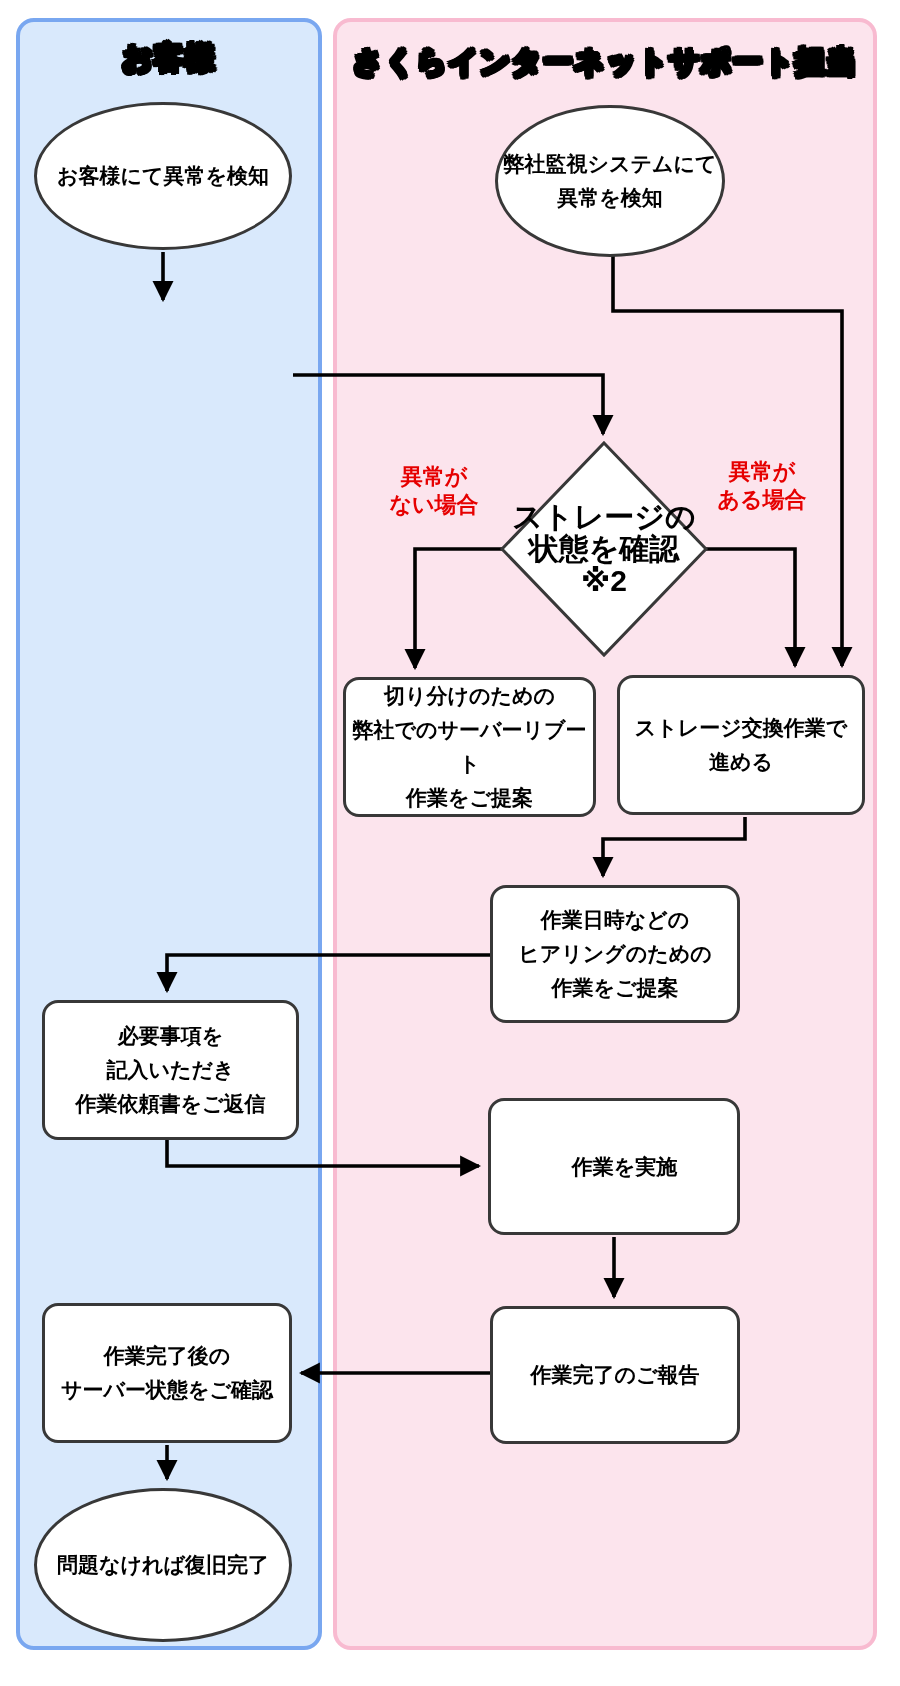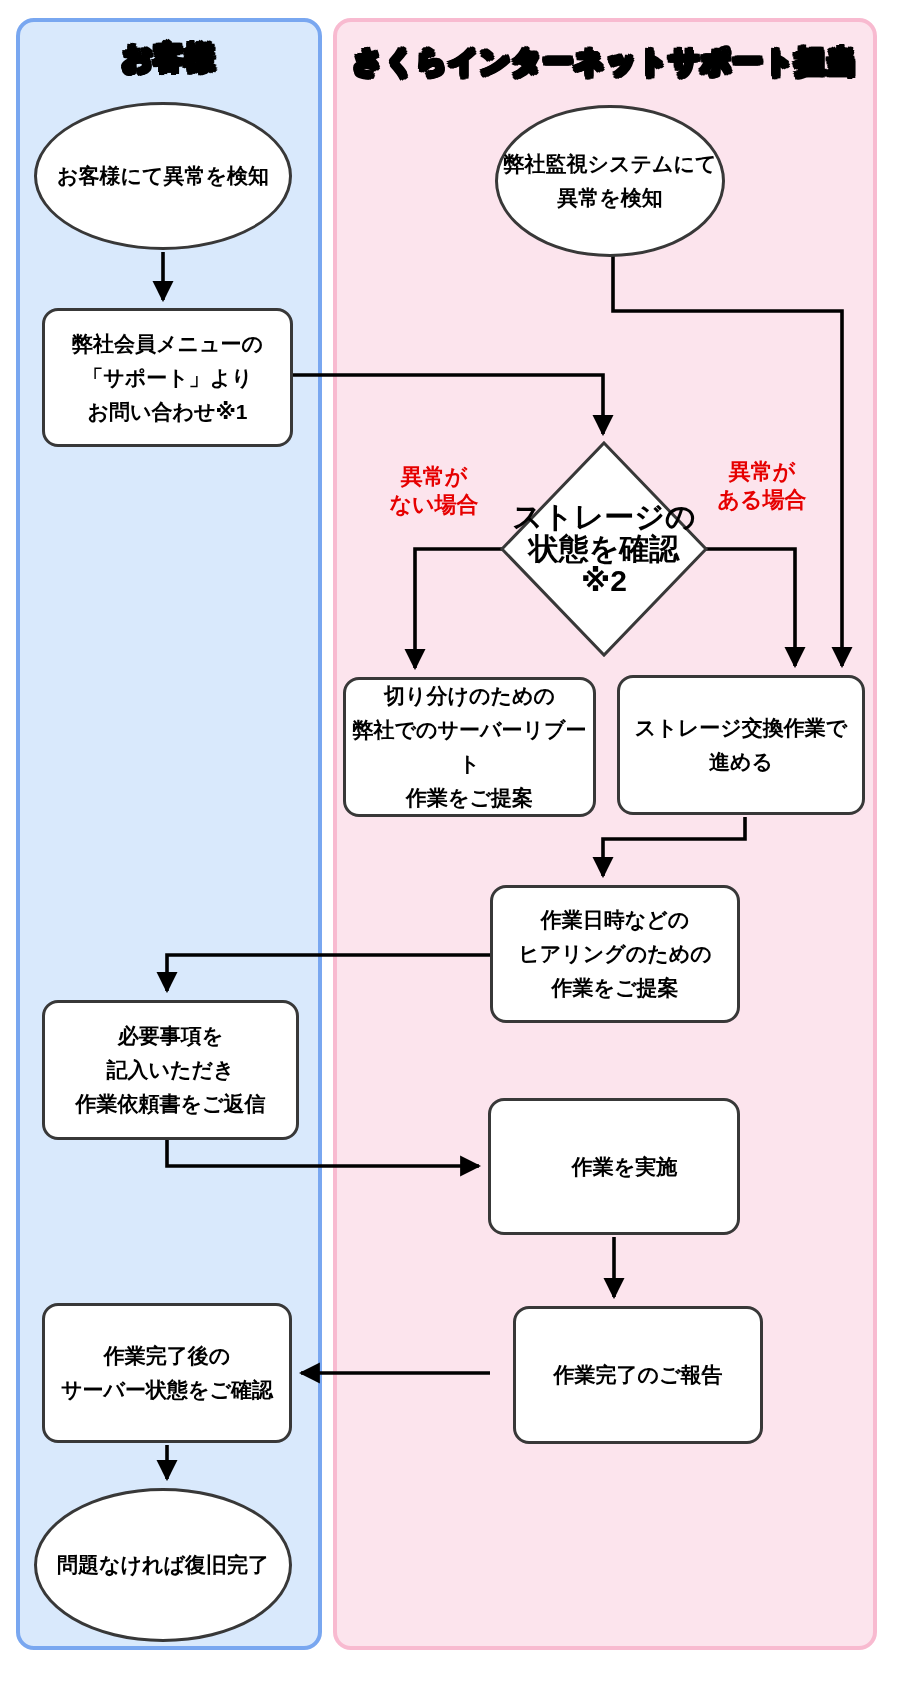--- a/index.html
+++ b/index.html
@@ -79,25 +79,20 @@
     <polyline points="490,1373 301,1373" marker-end="url(#ah)"></polyline>
     <polyline points="167,1445 167,1479" marker-end="url(#ah)"></polyline>
 
     <polygon class="diamond-shape" points="604,443 706,549 604,655 502,549"></polygon>
   </svg>
 
   <div class="node ellipse" style="left:34px;top:102px;width:258px;height:148px;">
     <div class="node-label">お客様にて異常を検知</div>
   </div>
 
-  <div class="node rect" style="left:42px;top:308px;width:251px;height:139px;">
-    <div class="node-label">弊社会員メニューの
-「サポート」より
-お問い合わせ※1</div>
-  </div>
 
   <div class="node ellipse" style="left:495px;top:105px;width:230px;height:152px;">
     <div class="node-label">弊社監視システムにて
 異常を検知</div>
   </div>
 
   <div class="diamond-label" style="left:504px;top:455px;width:200px;height:188px;">ストレージの
 状態を確認
 ※2</div>
 
@@ -121,21 +116,21 @@
   <div class="node rect" style="left:42px;top:1000px;width:257px;height:140px;">
     <div class="node-label">必要事項を
 記入いただき
 作業依頼書をご返信</div>
   </div>
 
   <div class="node rect" style="left:488px;top:1098px;width:252px;height:137px;padding-left:21px;">
     <div class="node-label">作業を実施</div>
   </div>
 
-  <div class="node rect" style="left:513px;top:1306px;width:250px;height:138px;">
+  <div class="node rect" style="left:490px;top:1306px;width:250px;height:138px;">
     <div class="node-label">作業完了のご報告</div>
   </div>
 
   <div class="node ellipse" style="left:34px;top:1488px;width:258px;height:154px;">
     <div class="node-label">問題なければ復旧完了</div>
   </div>
 
   <div class="node rect" style="left:42px;top:1303px;width:250px;height:140px;">
     <div class="node-label">作業完了後の
 サーバー状態をご確認</div>

